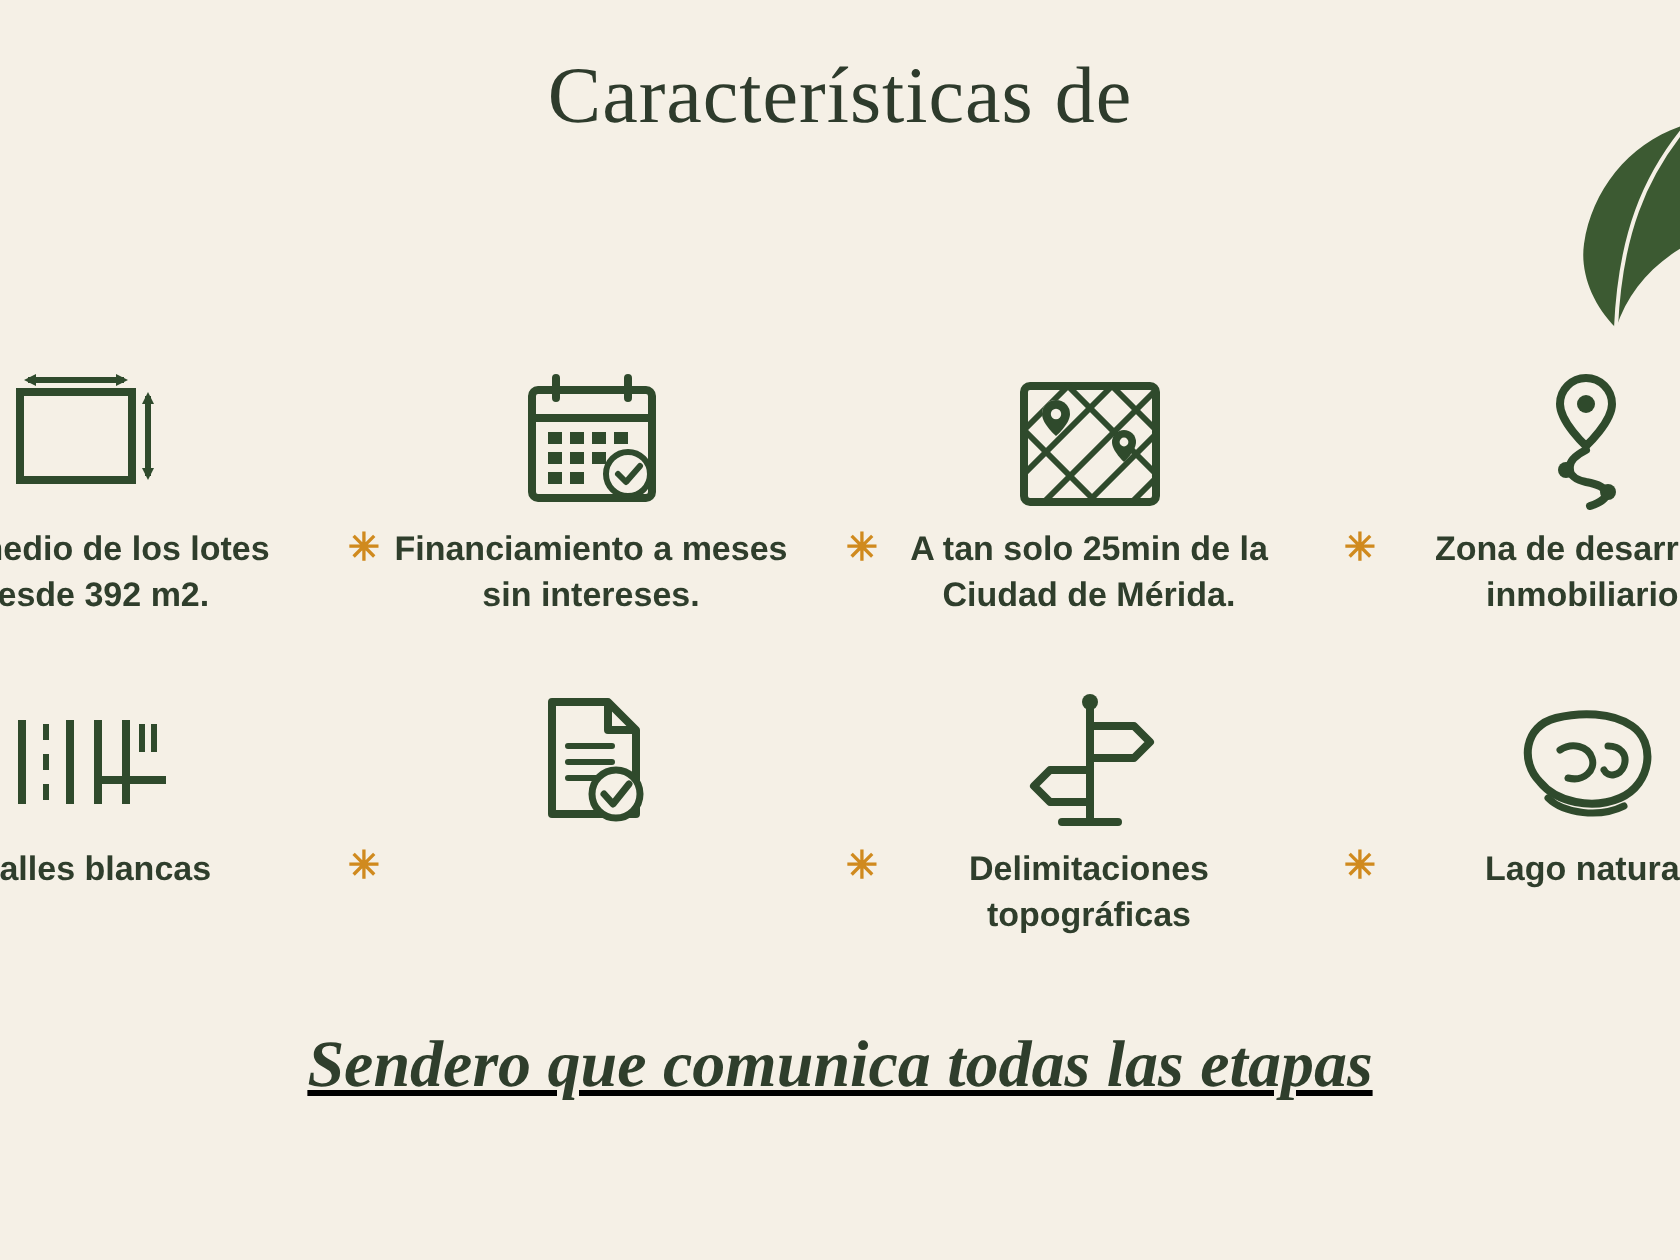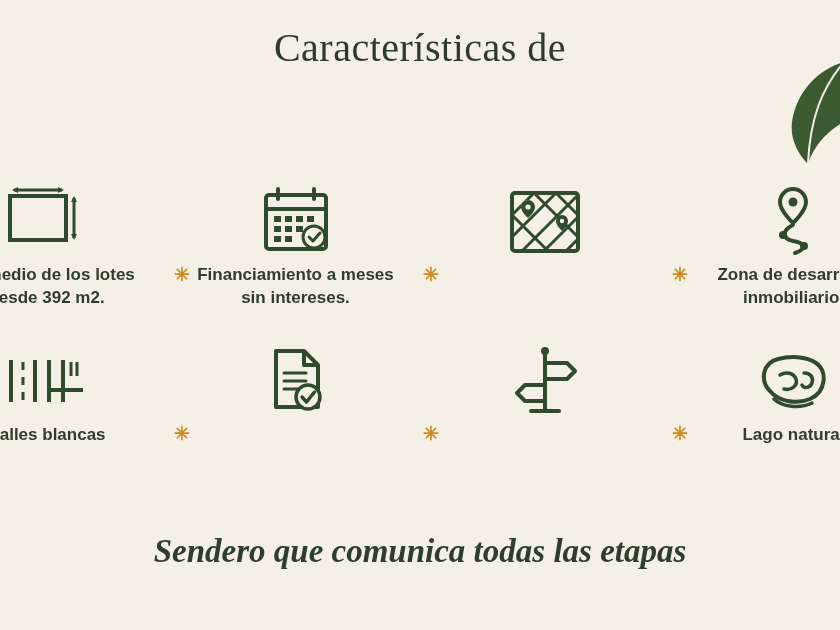--- a/index.html
+++ b/index.html
@@ -100,22 +100,23 @@
     font-size: 19px;
     line-height: 1;
   }
   .star.r2 { top: 0px; }
 
   
   .footer {
     position: absolute;
     left: 0;
     right: 0;
-    top: 533px;
+    top: 515px;
     text-align: center;
+    text-decoration: underline;
   }
   .footer-text {
     font-family: "Liberation Serif", serif;
     font-style: italic;
     font-weight: bold;
     font-size: 33px;
     color: #2f3e2c;
   }
 </style>
 </head>
@@ -187,20 +188,21 @@
           <path d="M30 8 L74 52 M8 30 L44 66 M52 8 L74 30" stroke="#2f4a2c" stroke-width="3" fill="none"></path>
           <circle cx="24" cy="22" r="7" fill="#f5f0e6"></circle>
           <path d="M24 15 a7 7 0 0 1 7 7 c0 5 -7 11 -7 11 s-7 -6 -7 -11 a7 7 0 0 1 7 -7 z" fill="#2f4a2c"></path>
           <circle cx="24" cy="22" r="2.6" fill="#f5f0e6"></circle>
           <path d="M58 30 a6 6 0 0 1 6 6 c0 4.5 -6 10 -6 10 s-6 -5.5 -6 -10 a6 6 0 0 1 6 -6 z" fill="#2f4a2c"></path>
           <circle cx="58" cy="36" r="2.2" fill="#f5f0e6"></circle>
         </svg>
       </div>
       <div class="caption">
         <span class="star">✳</span>
+        <span>A tan solo 25min de la Ciudad de Mérida.</span>
       </div>
     </div>
 
     <div class="cell">
       <div class="icon-box">
         <svg width="70" height="72" viewBox="0 0 70 72">
           <path d="M34 4 a13 13 0 0 1 13 13 c0 9 -13 21 -13 21 s-13 -12 -13 -21 a13 13 0 0 1 13 -13 z" fill="none" stroke="#2f4a2c" stroke-width="4"></path>
           <circle cx="34" cy="17" r="4.5" fill="#2f4a2c"></circle>
           <path d="M34 40 C22 46 24 54 34 56 C46 58 48 64 36 68" fill="none" stroke="#2f4a2c" stroke-width="4" stroke-linecap="round"></path>
           <circle cx="24" cy="50" r="4" fill="#2f4a2c"></circle>
@@ -250,20 +252,21 @@
         <svg width="80" height="72" viewBox="0 0 80 72">
           <path d="M40 4 V66" stroke="#2f4a2c" stroke-width="4"></path>
           <circle cx="40" cy="6" r="4" fill="#2f4a2c"></circle>
           <path d="M40 18 H62 L70 26 L62 34 H40 Z" fill="none" stroke="#2f4a2c" stroke-width="4" stroke-linejoin="round"></path>
           <path d="M40 40 H20 L12 48 L20 56 H40 Z" fill="none" stroke="#2f4a2c" stroke-width="4" stroke-linejoin="round"></path>
           <path d="M26 66 H54" stroke="#2f4a2c" stroke-width="4" stroke-linecap="round"></path>
         </svg>
       </div>
       <div class="caption">
         <span class="star r2">✳</span>
+        <span>Delimitaciones topográficas</span>
       </div>
     </div>
 
     <div class="cell">
       <div class="icon-box">
         <svg width="76" height="68" viewBox="0 0 76 68">
           <path d="M22 12 C6 16 4 34 14 44 C22 54 40 58 54 52 C70 45 72 24 60 16 C50 9 34 9 22 12 Z" fill="none" stroke="#2f4a2c" stroke-width="4"></path>
           <path d="M24 28 C30 24 38 26 40 32 C42 38 36 44 28 42" fill="none" stroke="#2f4a2c" stroke-width="3.5" stroke-linecap="round"></path>
           <path d="M48 26 C54 26 58 30 56 36 C54 41 48 42 46 38" fill="none" stroke="#2f4a2c" stroke-width="3.5" stroke-linecap="round"></path>
           <path d="M18 52 C26 60 44 62 56 56" fill="none" stroke="#2f4a2c" stroke-width="3.5" stroke-linecap="round"></path>

